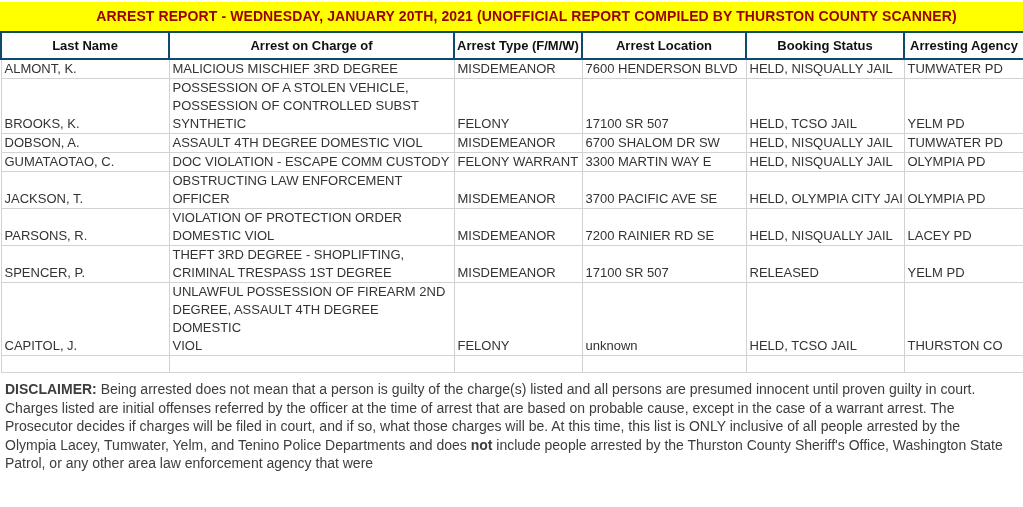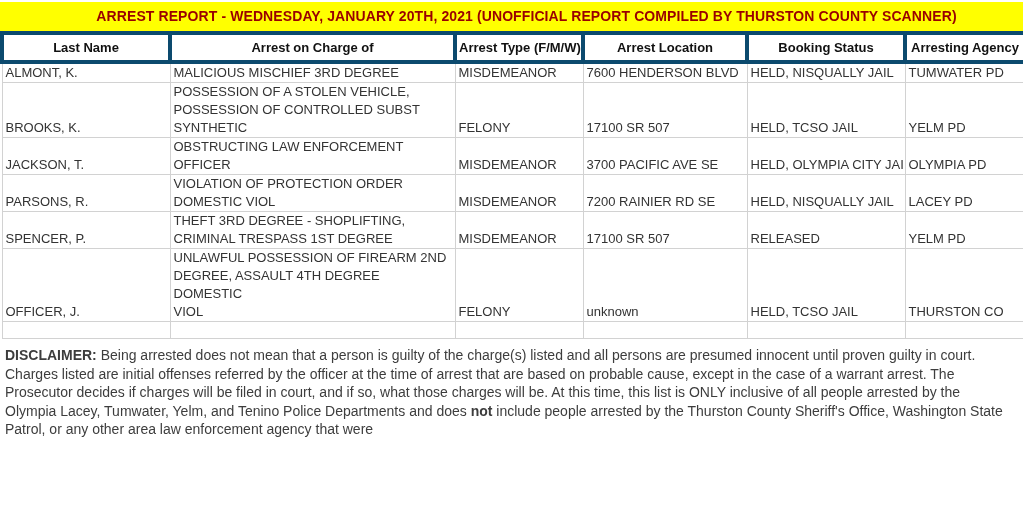--- a/index.html
+++ b/index.html
@@ -11,21 +11,21 @@
     margin-top:2px; height:29px; background:#ffff00; color:#990000;
     font-weight:bold; font-size:14px; line-height:29px; text-align:center;
     letter-spacing:0.1px; overflow:hidden; white-space:nowrap;padding-left:30px;
   }
   table.report {
     border-collapse:collapse; table-layout:fixed; width:1023px;
   }
   col.w0{width:168px} col.w1{width:285px} col.w2{width:128px}
   col.w3{width:164px} col.w4{width:158px} col.w5{width:120px}
   th {
-    border:4px solid #0c4a6e; height:25px; vertical-align:middle;
+    border:2px solid #0c4a6e; height:25px; vertical-align:middle;
     font-size:13px; font-weight:bold; color:#111111; text-align:center;
     padding:0 2px; overflow:hidden; white-space:nowrap;
   }
   td {
     border:1px solid #d2d2d2; vertical-align:bottom;
     font-size:13px; color:#333333; line-height:18px;
     padding:0 3px; overflow:hidden; white-space:nowrap;
   }
   td.c1 { white-space:pre-wrap; }   
   tr.empty-row td { height:16px; }
@@ -72,20 +72,36 @@
         <td class="c0">BROOKS, K.</td>
         <td class="c1">POSSESSION OF A STOLEN VEHICLE,
 POSSESSION OF CONTROLLED SUBST
 SYNTHETIC</td>
         <td class="c2">FELONY</td>
         <td class="c3">17100 SR 507</td>
         <td class="c4">HELD, TCSO JAIL</td>
         <td class="c5">YELM PD</td>
       </tr>
       <tr>
+        <td class="c0">DOBSON, A.</td>
+        <td class="c1">ASSAULT 4TH DEGREE DOMESTIC VIOL</td>
+        <td class="c2">MISDEMEANOR</td>
+        <td class="c3">6700 SHALOM DR SW</td>
+        <td class="c4">HELD, NISQUALLY JAIL</td>
+        <td class="c5">TUMWATER PD</td>
+      </tr>
+      <tr>
+        <td class="c0">GUMATAOTAO, C.</td>
+        <td class="c1">DOC VIOLATION - ESCAPE COMM CUSTODY</td>
+        <td class="c2">FELONY WARRANT</td>
+        <td class="c3">3300 MARTIN WAY E</td>
+        <td class="c4">HELD, NISQUALLY JAIL</td>
+        <td class="c5">OLYMPIA PD</td>
+      </tr>
+      <tr>
         <td class="c0">JACKSON, T.</td>
         <td class="c1">OBSTRUCTING LAW ENFORCEMENT
 OFFICER</td>
         <td class="c2">MISDEMEANOR</td>
         <td class="c3">3700 PACIFIC AVE SE</td>
         <td class="c4">HELD, OLYMPIA CITY JAIL</td>
         <td class="c5">OLYMPIA PD</td>
       </tr>
       <tr>
         <td class="c0">PARSONS, R.</td>
@@ -99,21 +115,21 @@
       <tr>
         <td class="c0">SPENCER, P.</td>
         <td class="c1">THEFT 3RD DEGREE - SHOPLIFTING,
 CRIMINAL TRESPASS 1ST DEGREE</td>
         <td class="c2">MISDEMEANOR</td>
         <td class="c3">17100 SR 507</td>
         <td class="c4">RELEASED</td>
         <td class="c5">YELM PD</td>
       </tr>
       <tr>
-        <td class="c0">OFFICER, J.</td>
+        <td class="c0">CAPITOL, J.</td>
         <td class="c1">UNLAWFUL POSSESSION OF FIREARM 2ND
 DEGREE, ASSAULT 4TH DEGREE DOMESTIC
 VIOL</td>
         <td class="c2">FELONY</td>
         <td class="c3">unknown</td>
         <td class="c4">HELD, TCSO JAIL</td>
         <td class="c5">THURSTON CO</td>
       </tr>
       <tr class="empty-row">
         <td class="c0"></td>

